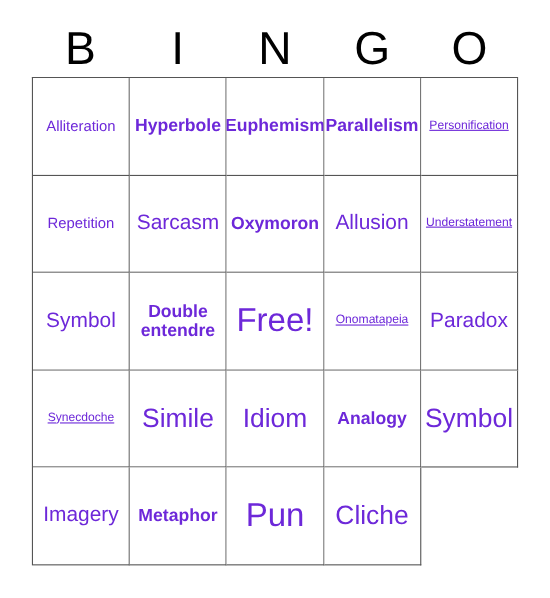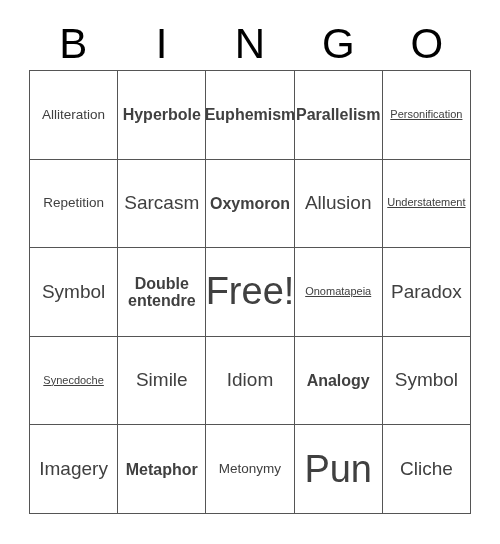--- a/index.html
+++ b/index.html
@@ -67,32 +67,32 @@
     align-items: center;
     justify-content: center;
     text-align: center;
     padding: 2px 3px;
     background: #ffffff;
     overflow: hidden;
   }
   .cell-text {
     display: block;
     line-height: 1.08;
-    color: #404040;
+    color: #6d28d9;
     word-break: normal;
     hyphens: none;
   }
 
   
   .fs-xs  .cell-text { font-size: 11px; text-decoration: underline; }
   .fs-sm  .cell-text { font-size: 13.5px; }
   .fs-md  .cell-text { font-size: 16px; font-weight: bold; }
   .fs-lg  .cell-text { font-size: 19px; }
-  .fs-xl  .cell-text { font-size: 19px; }
-  .fs-xxl .cell-text { font-size: 38px; }
+  .fs-xl  .cell-text { font-size: 24px; }
+  .fs-xxl .cell-text { font-size: 30px; }
 </style>
 </head>
 <body>
 
 <div id="card-root">
 
   <div id="bingo-header">
     <div class="header-letter">B</div>
     <div class="header-letter">I</div>
     <div class="header-letter">N</div>
@@ -165,23 +165,20 @@
     <div class="bingo-cell fs-xl">
         <span class="cell-text">Symbol</span>
       </div>
 
     <div class="bingo-cell fs-lg">
         <span class="cell-text">Imagery</span>
       </div>
     <div class="bingo-cell fs-md">
         <span class="cell-text">Metaphor</span>
       </div>
-    <div class="bingo-cell fs-sm">
-        <span class="cell-text">Metonymy</span>
-      </div>
     <div class="bingo-cell fs-xxl">
         <span class="cell-text">Pun</span>
       </div>
     <div class="bingo-cell fs-xl">
         <span class="cell-text">Cliche</span>
       </div>
 
   </div>
 </div>
 

